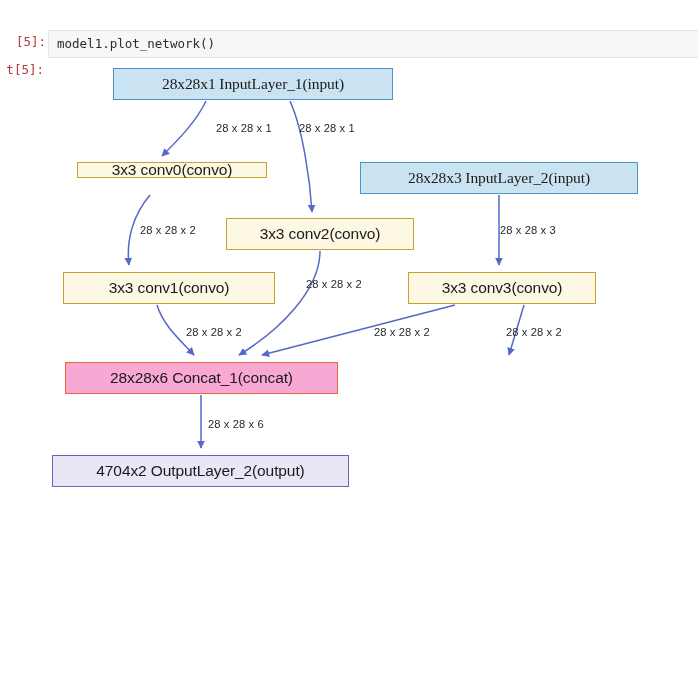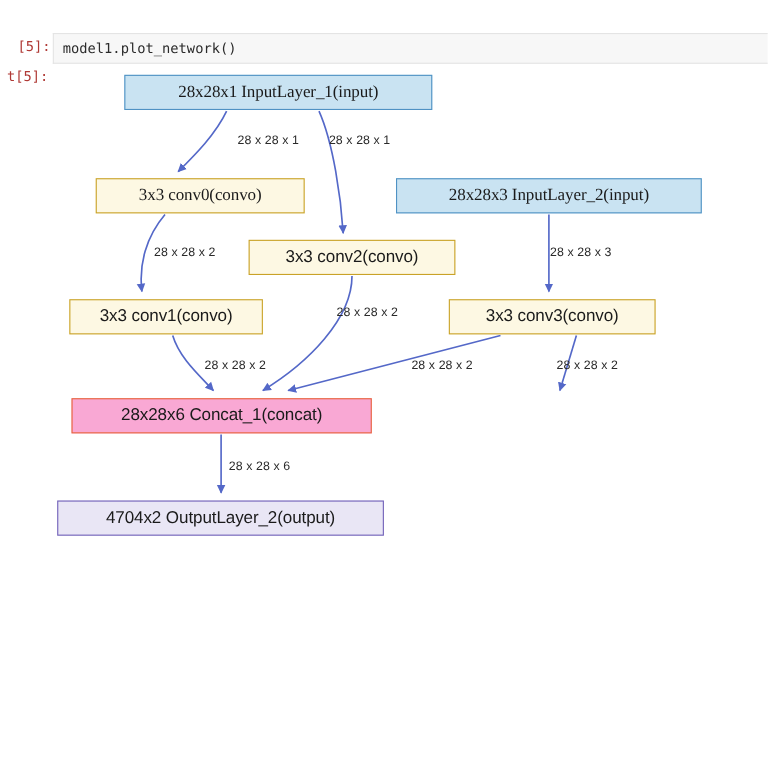--- a/index.html
+++ b/index.html
@@ -145,24 +145,24 @@
 
       <path d="M455,305 L262,355"></path>
 
       <path d="M524,305 L509,355"></path>
 
       <path d="M201,395 L201,448"></path>
     </g>
   </svg>
 
   <div class="node n-input" style="left:113px; top:68px;  width:280px; height:32px;">28x28x1 InputLayer_1(input)</div>
-  <div class="node n-conv" style="left:87px;  top:162px; width:190px; height:32px;font-family:Liberation Serif, serif;">3x3 conv0(convo)</div>
+  <div class="node n-conv" style="left:77px;  top:162px; width:190px; height:16px;">3x3 conv0(convo)</div>
   <div class="node n-input" style="left:360px; top:162px; width:278px; height:32px;">28x28x3 InputLayer_2(input)</div>
   <div class="node n-conv" style="left:226px; top:218px; width:188px; height:32px;">3x3 conv2(convo)</div>
-  <div class="node n-conv" style="left:63px;  top:272px; width:176px; height:32px;">3x3 conv1(convo)</div>
+  <div class="node n-conv" style="left:63px;  top:272px; width:212px; height:32px;">3x3 conv1(convo)</div>
   <div class="node n-conv" style="left:408px; top:272px; width:188px; height:32px;">3x3 conv3(convo)</div>
   <div class="node n-concat" style="left:65px;  top:362px; width:273px; height:32px;">28x28x6 Concat_1(concat)</div>
   <div class="node n-output" style="left:52px;  top:455px; width:297px; height:32px;">4704x2 OutputLayer_2(output)</div>
 
   <div class="elabel" style="left:216px; top:122px;">28 x 28 x 1</div>
   <div class="elabel" style="left:299px; top:122px;">28 x 28 x 1</div>
   <div class="elabel" style="left:140px; top:224px;">28 x 28 x 2</div>
   <div class="elabel" style="left:500px; top:224px;">28 x 28 x 3</div>
   <div class="elabel" style="left:306px; top:278px;">28 x 28 x 2</div>
   <div class="elabel" style="left:186px; top:326px;">28 x 28 x 2</div>

